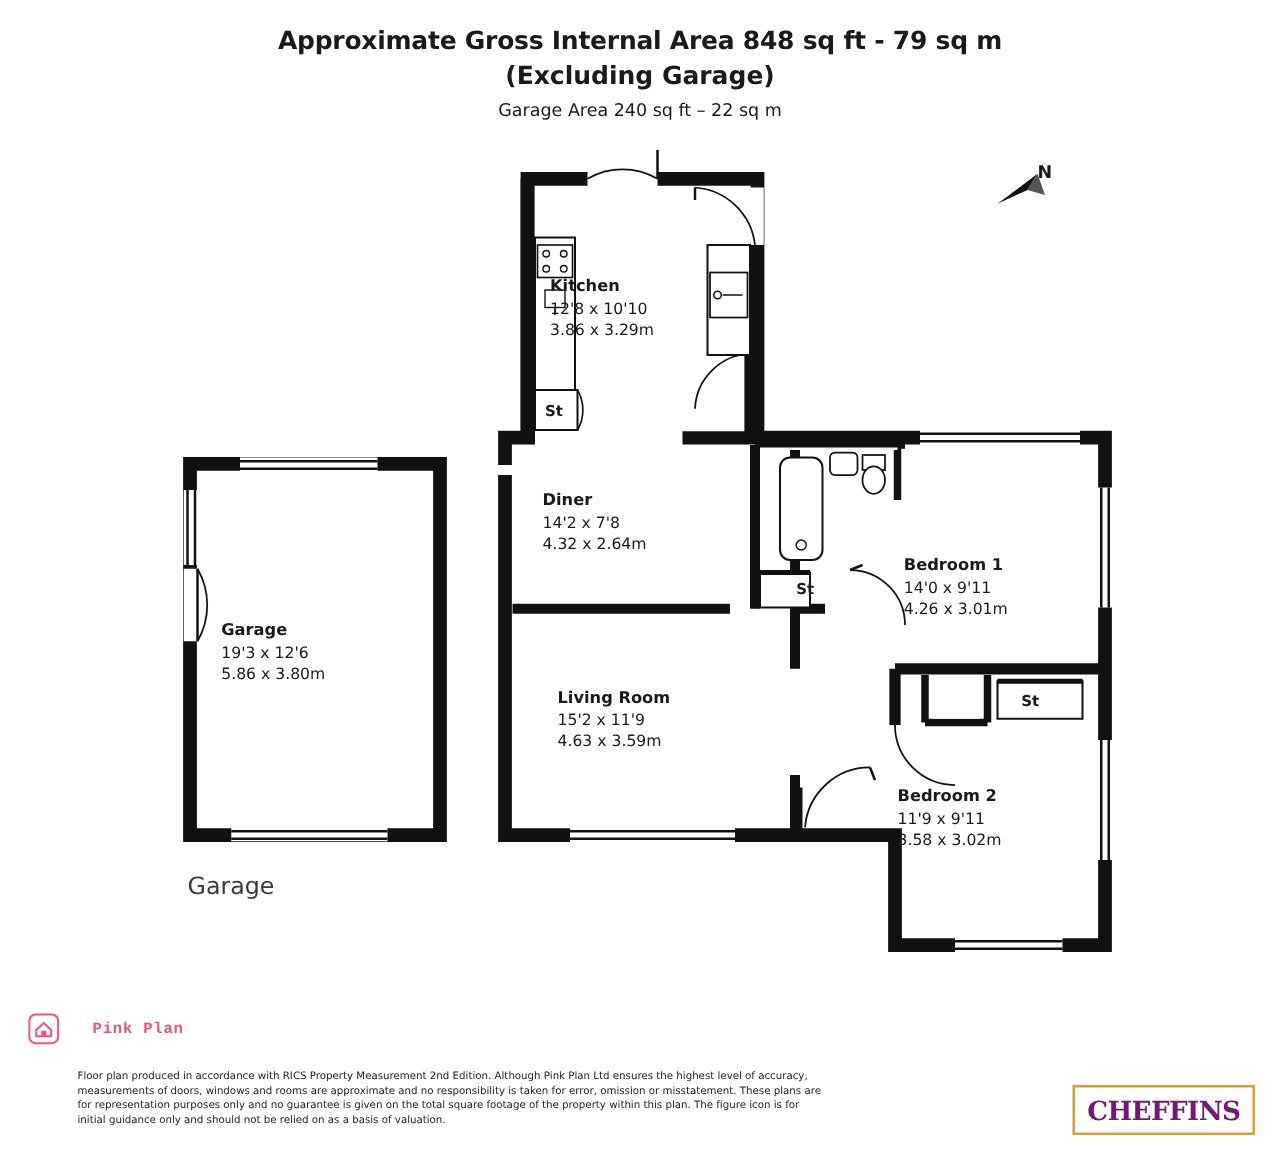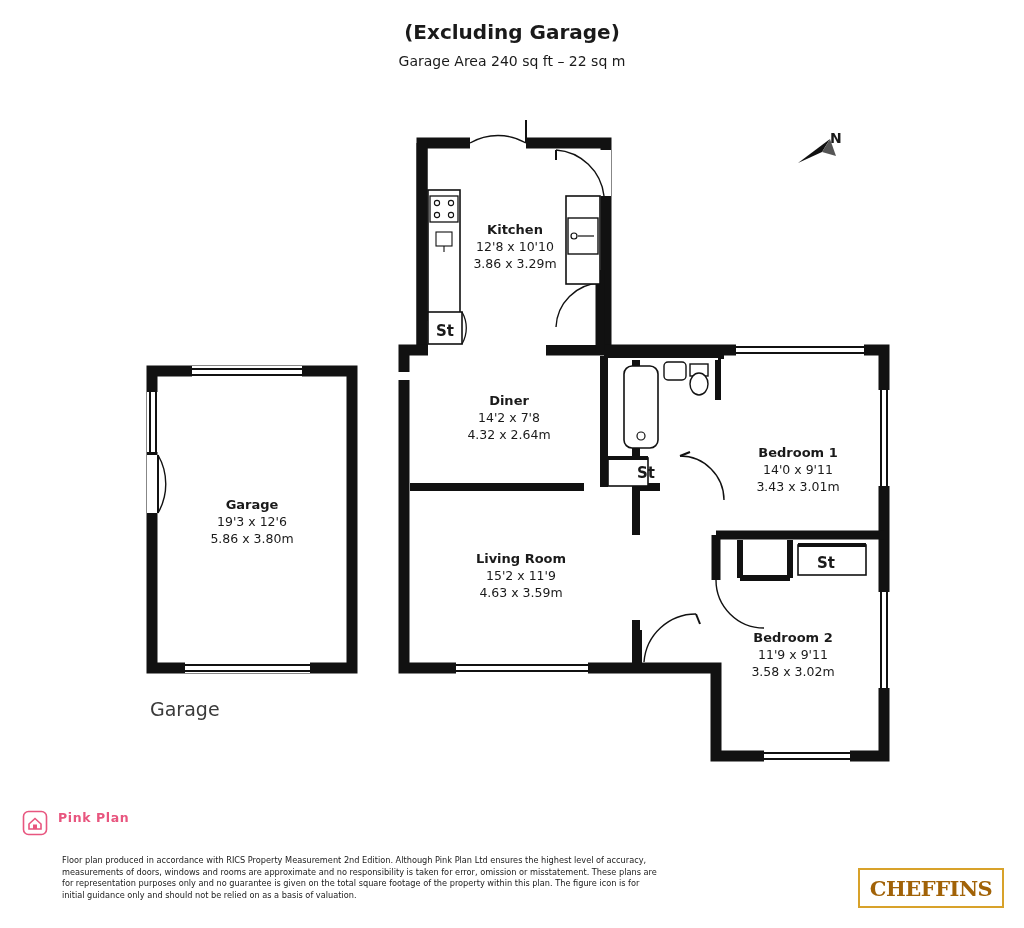--- a/index.html
+++ b/index.html
@@ -43,32 +43,32 @@
   
   #plan {
     position: absolute;
     top: 0;
     left: 0;
   }
 
   
   .room-label {
     position: absolute;
-    text-align: center;
+    text-align: left;
     font-size: 12.5px;
     line-height: 17px;
     white-space: nowrap;
   }
   .room-label .nm {
     font-weight: bold;
     font-size: 13px;
   }
   .small-label {
     position: absolute;
-    font-size: 15px;
+    font-size: 12px;
     font-weight: bold;
     white-space: nowrap;
   }
   .garage-caption {
     position: absolute;
     font-size: 19px;
     color: #3a3a3a;
     white-space: nowrap;
   }
 
@@ -78,21 +78,23 @@
     font-size: 14px;
     font-weight: bold;
   }
 
   
   .brand {
     position: absolute;
     left: 22px;
     top: 810px;
     display: flex;
-    gap: 10px;
+    align-items: center;
+    gap: 26px;
+    font-family: Liberation Mono, monospace;
   }
   .brand-name {
     font-size: 12.5px;
     font-weight: bold;
     color: #e8567f;
     letter-spacing: 0.6px;
   }
   .disclaimer {
     position: absolute;
     left: 22px;
@@ -113,27 +115,28 @@
     background: #ffffff;
     display: flex;
     align-items: center;
     justify-content: center;
   }
   .cheffins-text {
     font-family: "DejaVu Serif", "Liberation Serif", serif;
     font-weight: bold;
     font-size: 21px;
     letter-spacing: -0.5px;
-    color: #a16207;
+    color: #701a75;
   }
 </style>
 </head>
 <body>
 
 <div class="title-block">
+  <div class="title-line1">Approximate Gross Internal Area 848 sq ft - 79 sq m</div>
   <div class="title-line2">(Excluding Garage)</div>
   <div class="title-line3">Garage Area 240 sq ft – 22 sq m</div>
 </div>
 
 <svg id="plan" width="1024" height="928" viewBox="0 0 1024 928">
 
   <g>
 
     <path d="M152,371 L352,371 L352,668 L152,668 Z" fill="none" stroke="#111111" stroke-width="11"></path>
 
@@ -284,21 +287,21 @@
 
 <div class="room-label" style="left:446px; top:550px; width:150px;">
   <div class="nm">Living Room</div>
   <div>15'2 x 11'9</div>
   <div>4.63 x 3.59m</div>
 </div>
 
 <div class="room-label" style="left:723px; top:424px; width:150px;margin-top:20px;">
   <div class="nm">Bedroom 1</div>
   <div>14'0 x 9'11</div>
-  <div>3.43 x 3.01m</div>
+  <div>4.26 x 3.01m</div>
 </div>
 
 <div class="room-label" style="left:718px; top:629px; width:150px;">
   <div class="nm">Bedroom 2</div>
   <div>11'9 x 9'11</div>
   <div>3.58 x 3.02m</div>
 </div>
 
 <div class="room-label" style="left:177px; top:496px; width:150px;">
   <div class="nm">Garage</div>

